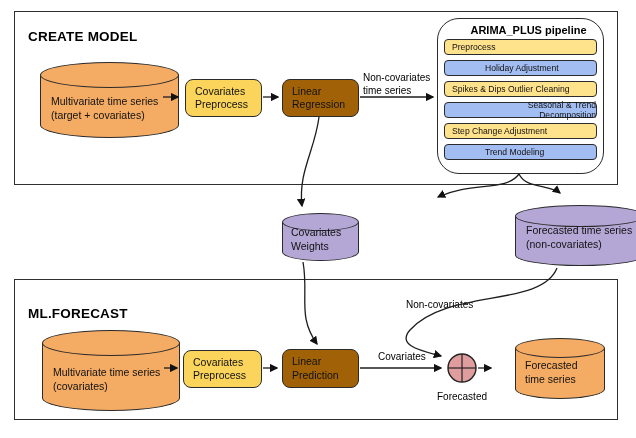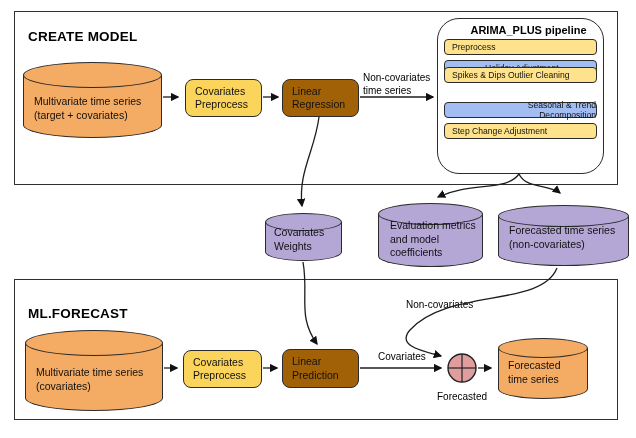--- a/index.html
+++ b/index.html
@@ -15,21 +15,21 @@
   }
   
   .node{
     position:absolute;border:1.4px solid #2b2b2b;border-radius:8px;box-sizing:border-box;
     display:flex;align-items:center;padding-left:9px;
     font-size:10.5px;line-height:1.25;white-space:pre-line;z-index:3;
   }
   .node-yellow{background:#FBD45C;}
   .node-green{background:#a16207;}
   
-  .cyl{position:absolute;z-index:3;}
+  .cyl{position:absolute;z-index:3;margin-left:17px;}
   .cyl .top{
     position:absolute;left:0;right:0;top:0;border-radius:50%;box-sizing:border-box;
     border:1.4px solid #2b2b2b;z-index:2;
   }
   .cyl .body{
     position:absolute;left:0;right:0;bottom:0;box-sizing:border-box;
     border:1.4px solid #2b2b2b;border-top:none;z-index:1;
   }
   .cyl .lbl{
     position:absolute;z-index:4;font-size:10.5px;line-height:1.3;white-space:pre-line;
@@ -83,39 +83,33 @@
   <div class="node node-green" style="left:282px;top:79px;width:77px;height:38px;">Linear
 Regression</div>
 
   <div class="edge-label" style="left:363px;top:71px;">Non-covariates
 time series</div>
 
   <div class="pipeline">
     <div class="pipeline-title">ARIMA_PLUS pipeline</div>
     <div class="pill pill-yellow" style="top:20px;">Preprocess</div>
     <div class="pill pill-blue" style="top:41px;">Holiday Adjustment</div>
-    <div class="pill pill-yellow" style="top:48px;">Spikes &amp; Dips Outlier Cleaning</div>
+    <div class="pill pill-yellow" style="top:62px;">Spikes &amp; Dips Outlier Cleaning</div>
     <div class="pill pill-blue" style="top:83px;text-align:right;">Seasonal &amp; Trend Decomposition</div>
     <div class="pill pill-yellow" style="top:104px;">Step Change Adjustment</div>
+    <div class="pill pill-blue" style="top:125px;">Trend Modeling</div>
   </div>
 
   <div class="cyl purple" style="left:265px;top:213px;width:77px;height:48px;">
     <div class="top" style="height:18px;"></div>
     <div class="body" style="top:9px;border-radius:0 0 50% 50% / 0 0 9px 9px;"></div>
     <div class="lbl" style="left:9px;top:13px;right:2px;">Covariates
 Weights</div>
   </div>
 
-  <div class="cyl purple" style="left:378px;top:203px;width:105px;height:64px;">
-    <div class="top" style="height:22px;"></div>
-    <div class="body" style="top:11px;border-radius:0 0 50% 50% / 0 0 11px 11px;"></div>
-    <div class="lbl" style="left:12px;top:16px;right:2px;">Evaluation metrics
-and model
-coefficients</div>
-  </div>
 
   <div class="cyl purple" style="left:498px;top:205px;width:131px;height:61px;">
     <div class="top" style="height:22px;"></div>
     <div class="body" style="top:11px;border-radius:0 0 50% 50% / 0 0 11px 11px;"></div>
     <div class="lbl" style="left:11px;top:19px;right:2px;">Forecasted time series
 (non-covariates)</div>
   </div>
 
   <div class="cyl orange" style="left:25px;top:330px;width:138px;height:81px;">
     <div class="top" style="height:26px;"></div>

